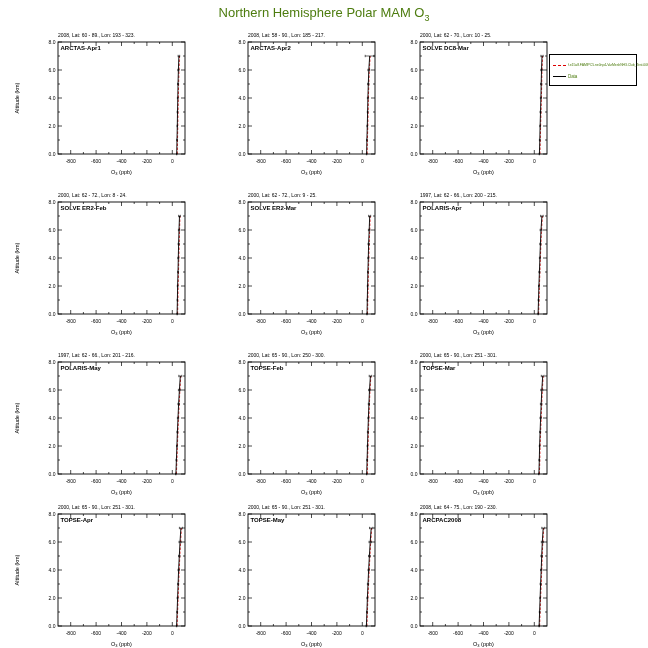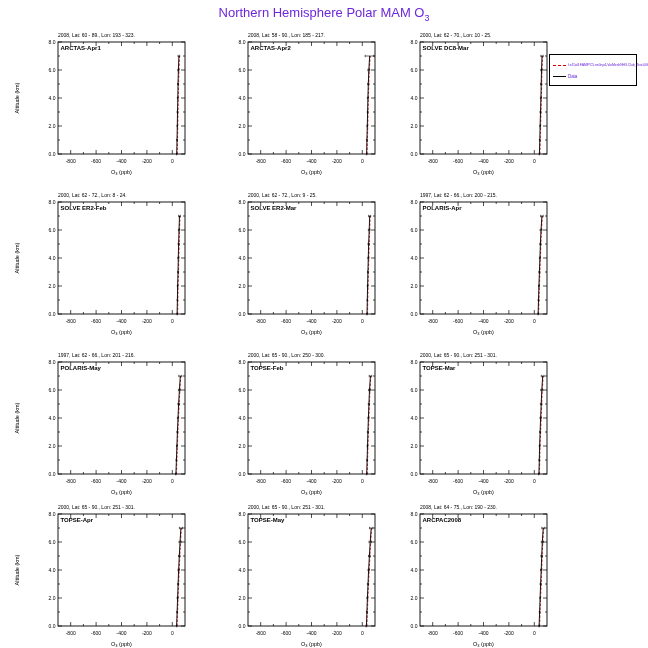--- a/index.html
+++ b/index.html
@@ -1,17 +1,17 @@
 <!DOCTYPE html>
 <html><head>
 <meta charset="utf-8">
 <style>
   html,body{margin:0;padding:0;background:#fff;}
   #page{position:relative;width:648px;height:648px;background:#ffffff;overflow:hidden;
-        font-family:"Liberation Sans",sans-serif;color:#6d28d9;}
+        font-family:"Liberation Sans",sans-serif;color:#4d7c0f;}
   .title{position:absolute;top:5px;left:0;width:648px;text-align:center;font-size:13px;}
   .title sub{font-size:9px;}
   .panel{position:absolute;}
   svg text{font-family:"Liberation Sans",sans-serif;fill:#000;}
   .legend{position:absolute;left:549px;top:54px;width:88px;box-sizing:border-box;
           background:#fff;border:1px solid #000;padding:8px 2px 6px 3px;z-index:10;}
   .legend-row{display:flex;align-items:center;gap:2px;margin-bottom:7px;}
   .legend-row:last-child{margin-bottom:0;}
   .legend-sample{flex:0 0 13px;height:0;}
   .legend-label{font-size:3.5px;white-space:nowrap;letter-spacing:-0.1px;}

